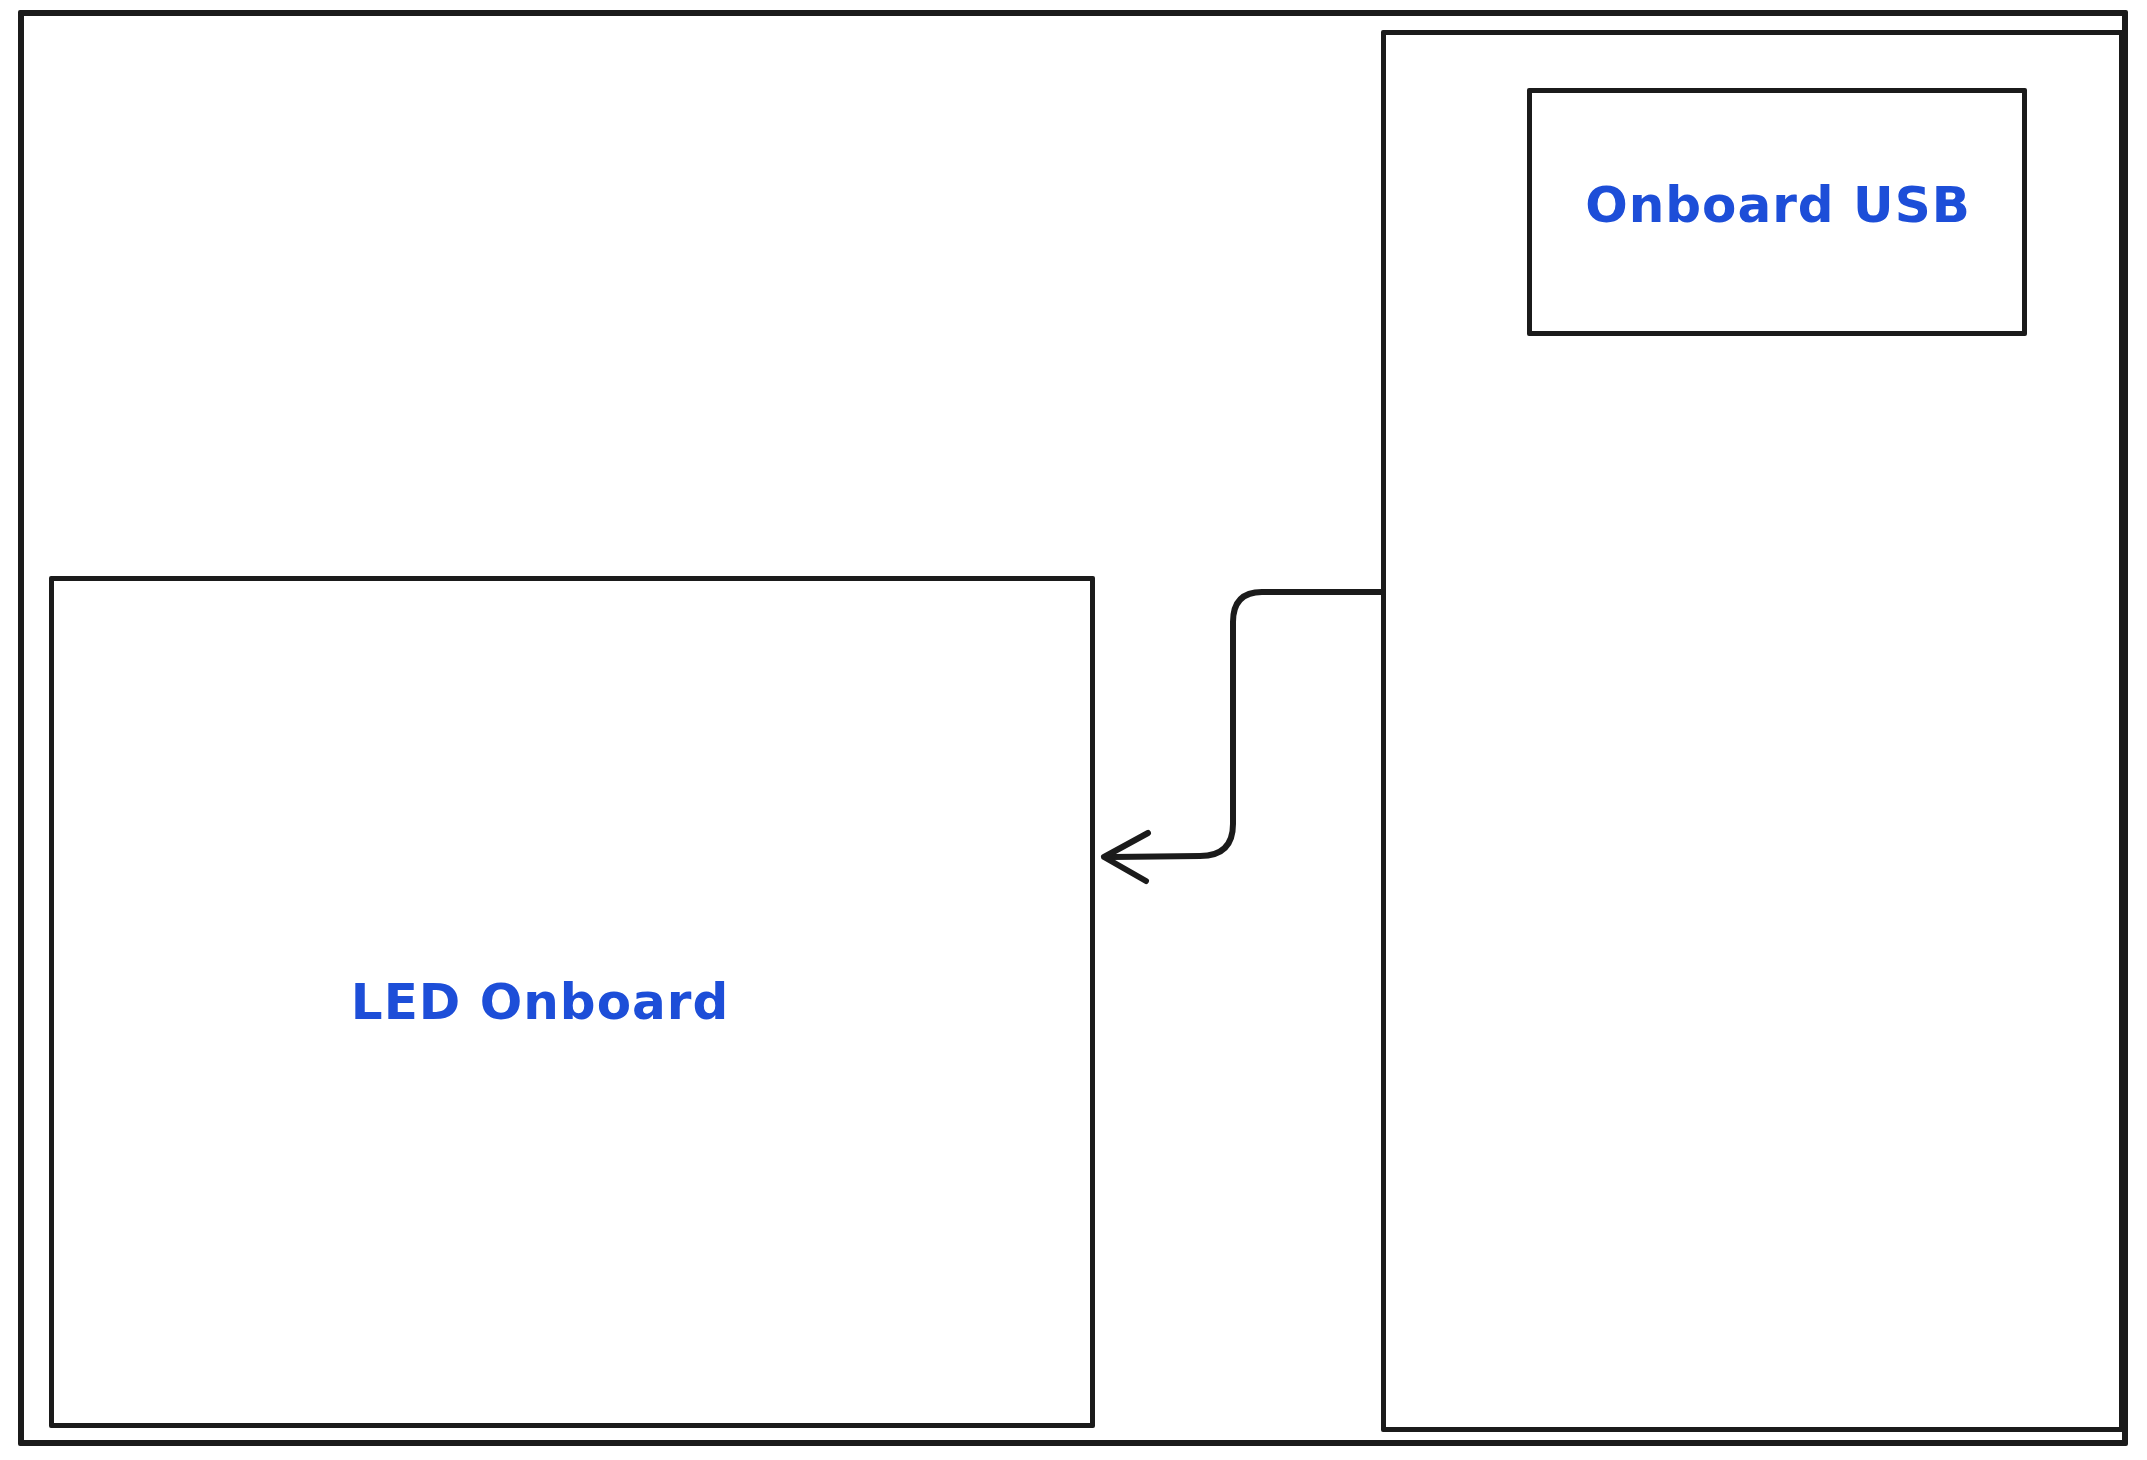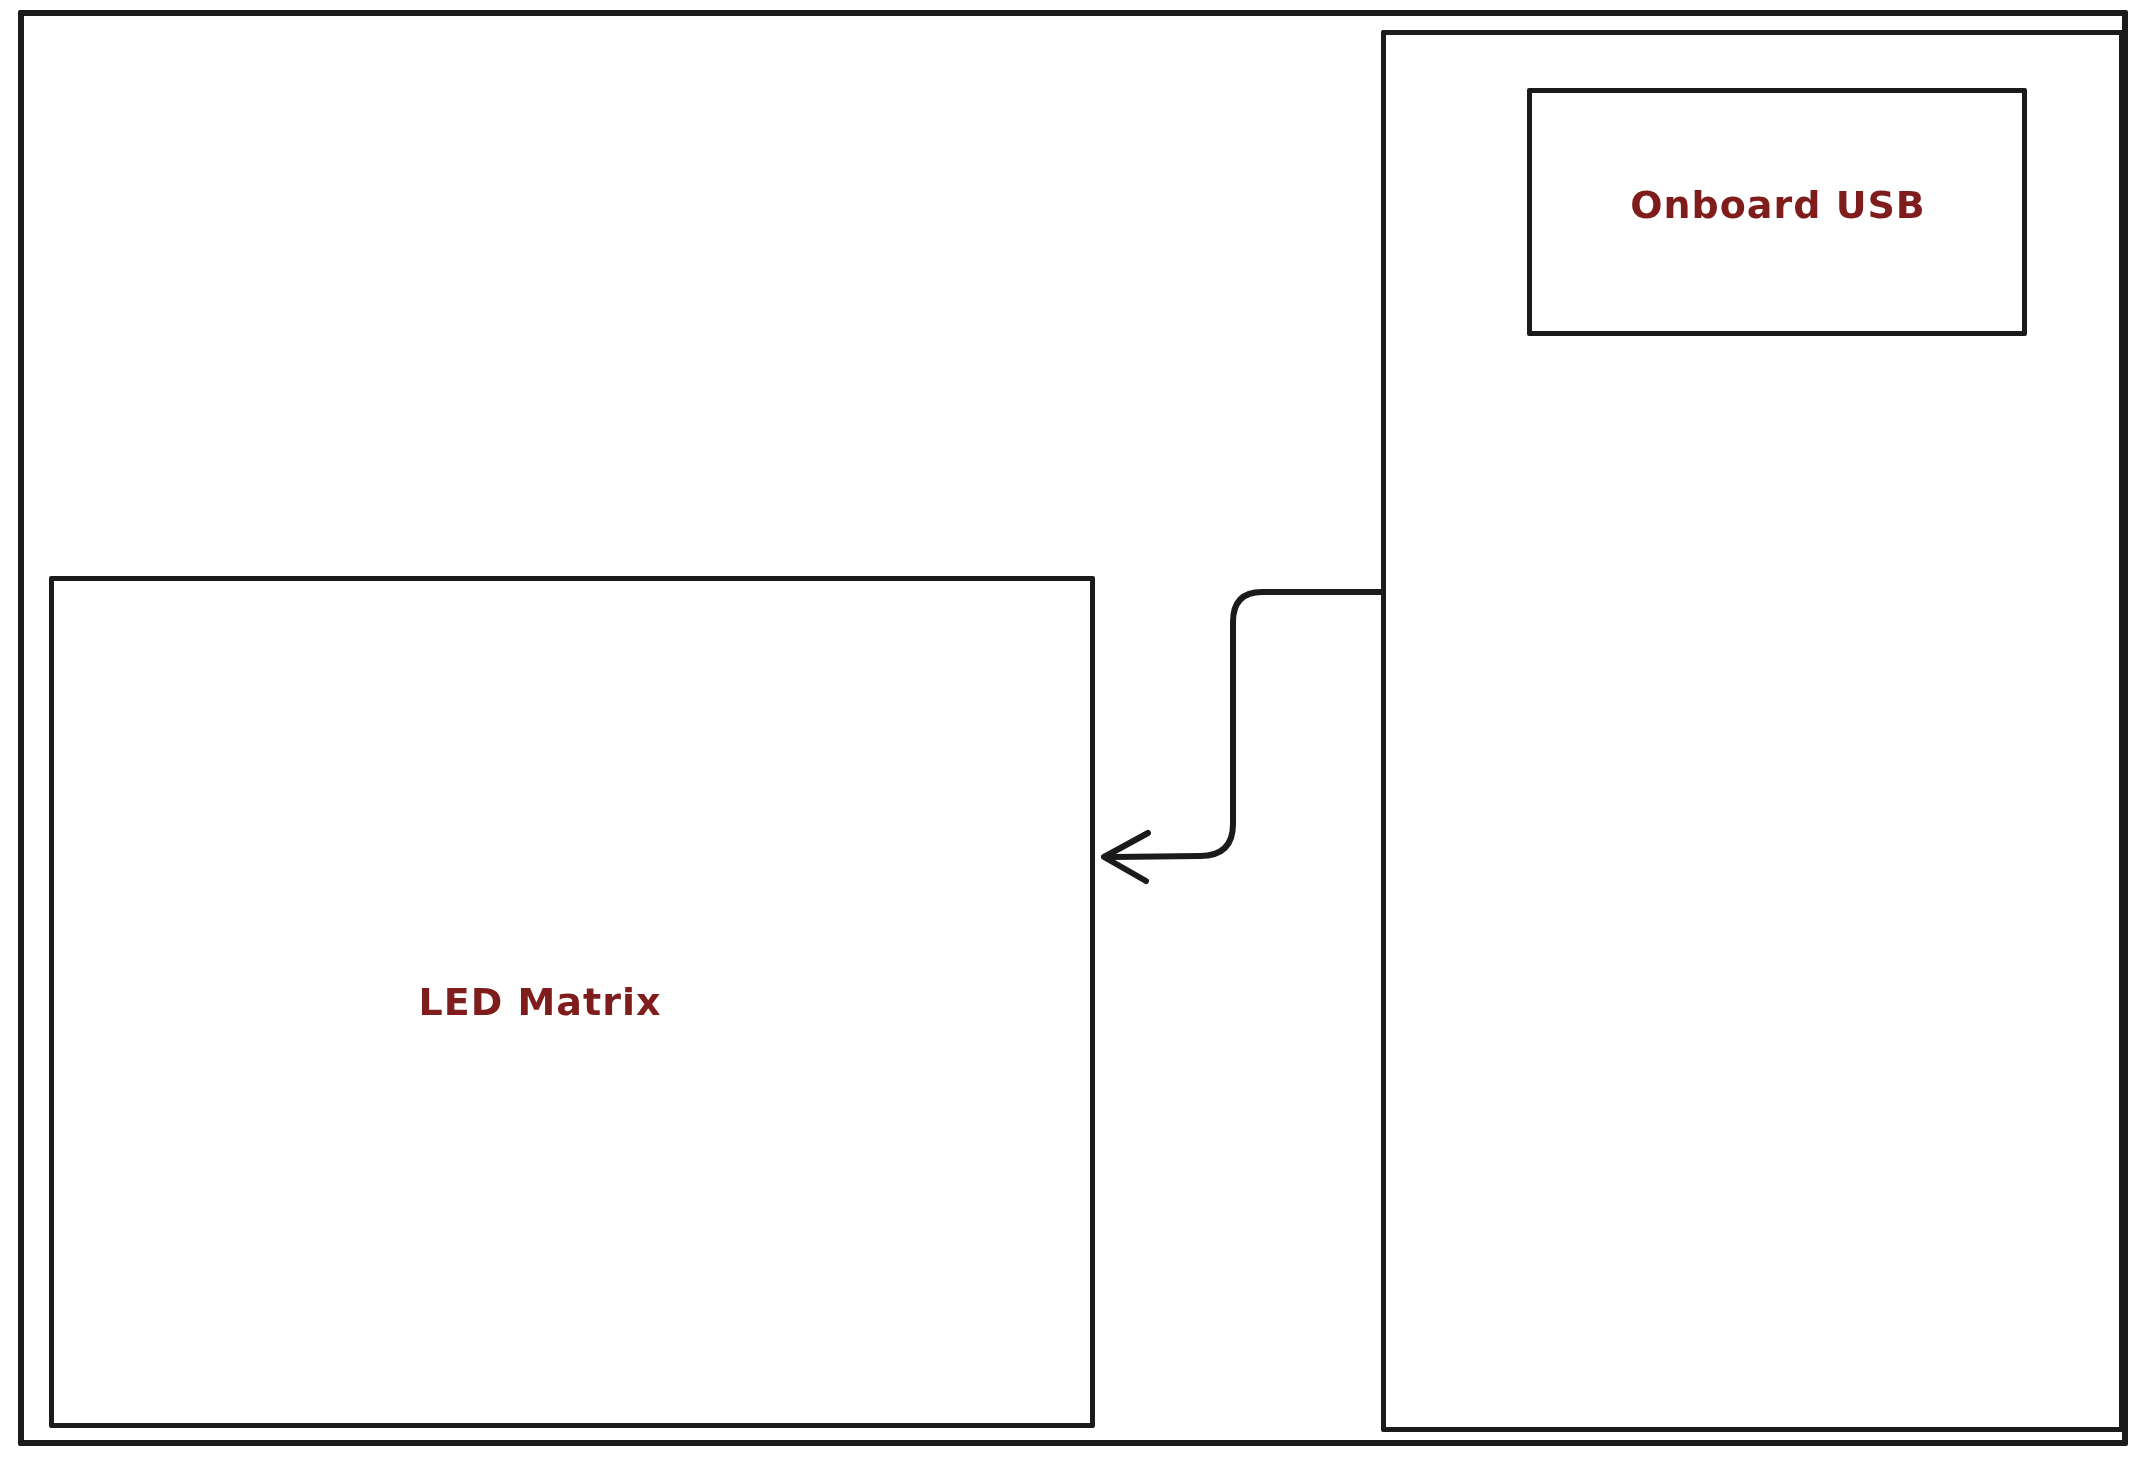--- a/index.html
+++ b/index.html
@@ -49,25 +49,25 @@
   .usb {
     left: 1527px;
     top: 88px;
     width: 500px;
     height: 248px;
     border: 5px solid #1b1b1b;
     border-radius: 2px;
   }
   .node-label {
     position: absolute;
-    font-size: 38px;
+    font-size: 50px;
     font-weight: 600;
     letter-spacing: 1px;
     white-space: nowrap;
-    color: #7f1d1d;
+    color: #1d4ed8;
     transform: translate(-50%, -50%);
   }
   .label-led {
     left: 540px;
     top: 1002px;
   }
   .label-pico {
     left: 1788px;
     top: 1129px;
   }
@@ -85,21 +85,21 @@
   }
 </style>
 </head>
 <body>
 
 <div class="canvas">
 
   <div class="node outer-frame"></div>
 
   <div class="node led-matrix"></div>
-  <div class="node-label label-led">LED Matrix</div>
+  <div class="node-label label-led">LED Onboard</div>
 
   <div class="node pico"></div>
 
   <div class="node usb"></div>
   <div class="node-label label-usb">Onboard USB</div>
 
   <svg class="connector-layer" viewBox="0 0 2147 1460" xmlns="http://www.w3.org/2000/svg">
     <path d="M 1383 592
              L 1262 592
              Q 1233 592 1233 622

